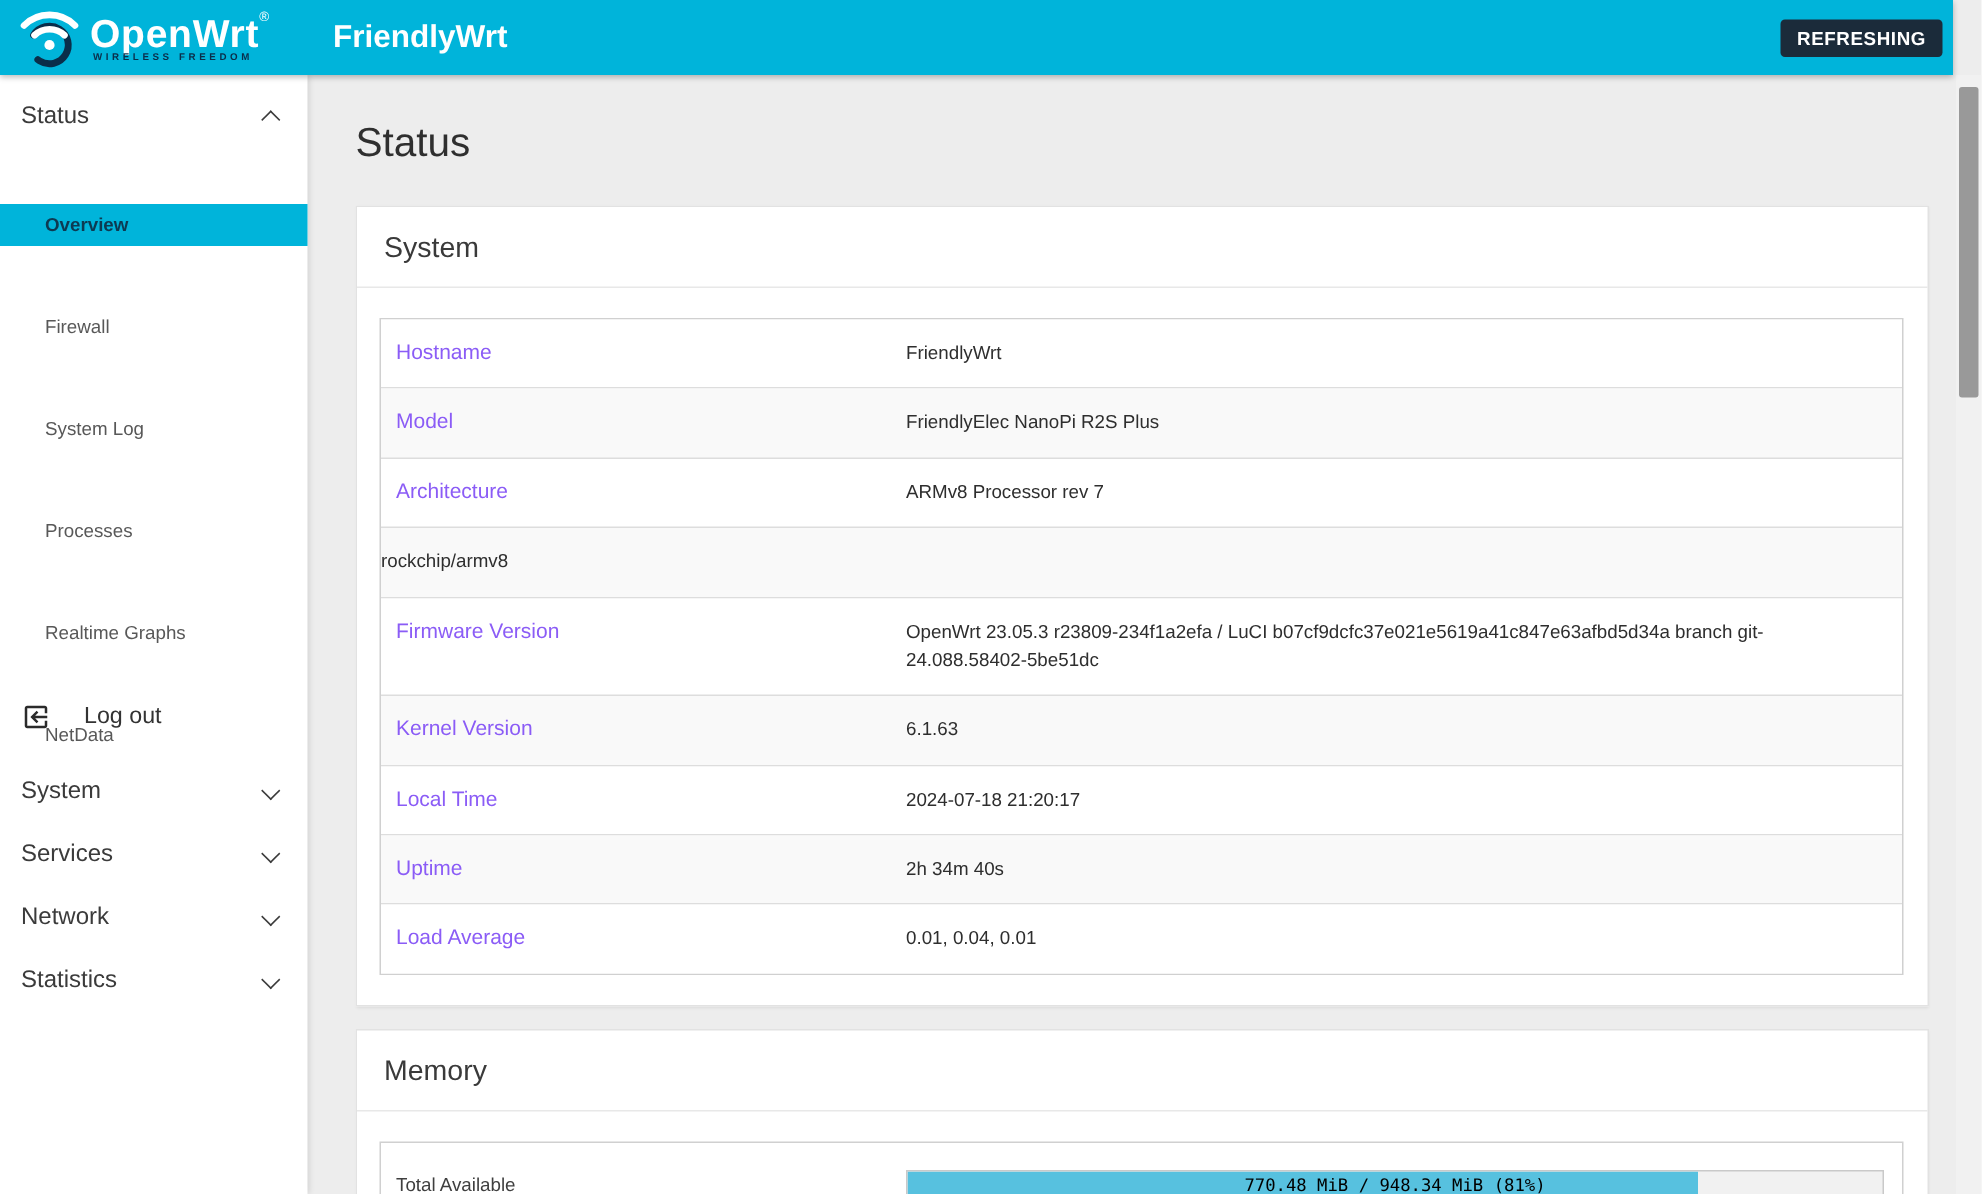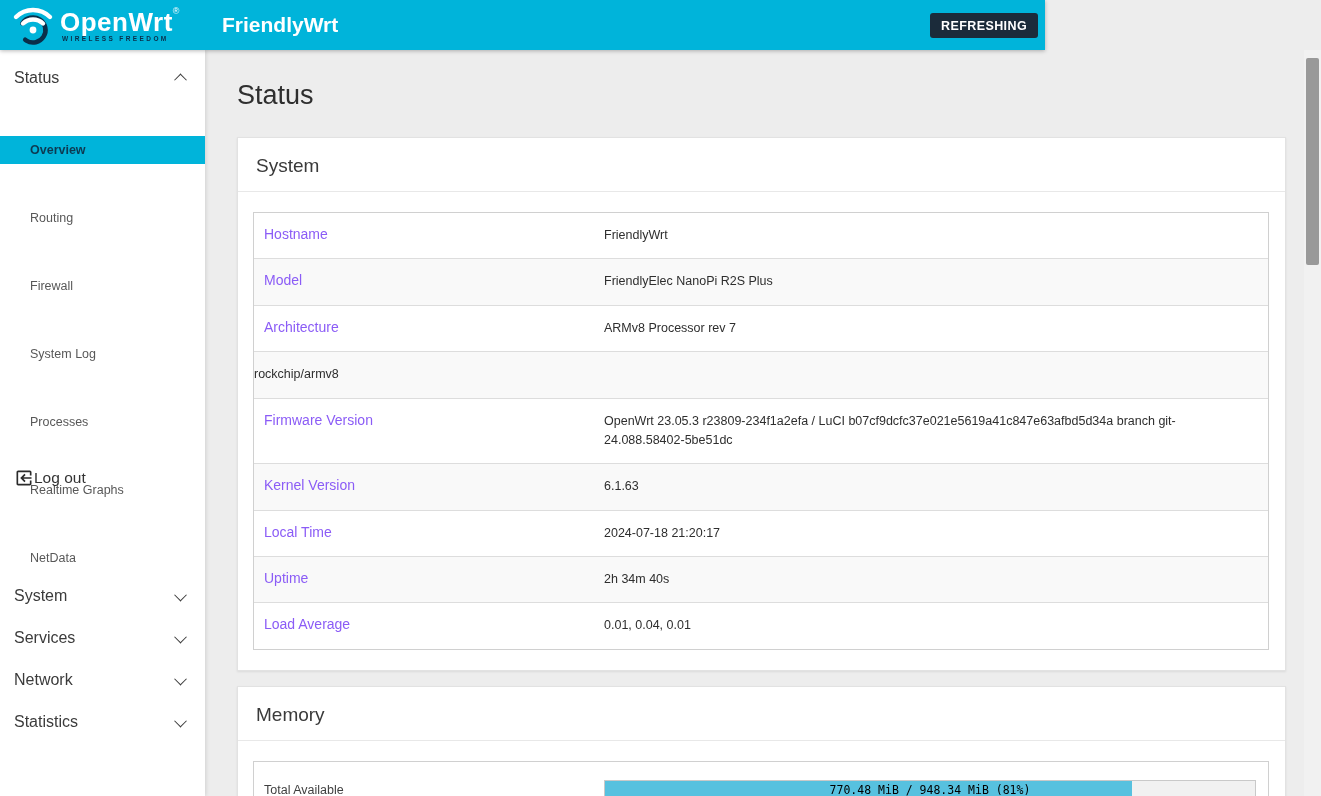--- a/index.html
+++ b/index.html
@@ -2,21 +2,21 @@
 <html><head>
 <meta charset="utf-8">
 <style>
   * { margin:0; padding:0; box-sizing:border-box; }
   html,body { width:1321px; height:796px; overflow:hidden; }
   body { font-family:"Liberation Sans", sans-serif; background:#ededed; }
   .app { position:relative; width:1321px; height:796px; overflow:hidden; }
 
   
   .topbar {
-    position:absolute; left:0; top:0; width:1045px; height:50px;
+    position:absolute; left:0; top:0; width:1302px; height:50px;
     background:#00b4da; z-index:30; box-shadow:0 1px 4px rgba(0,0,0,.28);
   }
   .brand { position:absolute; left:8px; top:0; height:50px; display:flex; align-items:center; }
   .brand svg { display:block; }
   .brand-text { margin-left:2px; line-height:1; position:relative; top:1px; }
   .brand-name { color:#fff; font-weight:700; font-size:26px; letter-spacing:.5px; }
   .brand-reg { color:#fff; font-size:9px; vertical-align:top; position:relative; top:-2px; }
   .brand-sub { display:block; color:#0a2e4a; font-size:6.5px; font-weight:700; letter-spacing:2.4px; margin-top:1px; padding-left:2px; }
   .host-title { position:absolute; left:222px; top:13px; color:#fff; font-size:21px; font-weight:600; }
   .refresh-btn {
@@ -44,21 +44,21 @@
   .chev.down { transform:rotate(45deg) translate(-1px,-1px); }
   .chev.up   { transform:rotate(-135deg) translate(-1px,-1px); }
   .nav-item {
     font-size:12.5px; color:#585858; padding:7px 10px 7px 30px; cursor:pointer;margin-top:40px;
   }
   .nav-item.active {
     background:#00b4da; color:#0d3a52; font-weight:700;
   }
   .nav-gap { height:6px; }
   .logout {
-    position:absolute; left:14px; top:418px; display:flex; align-items:center; gap:0; cursor:pointer;
+    position:absolute; left:14px; top:418px; display:flex; align-items:center; gap:22px; cursor:pointer;
   }
   .logout svg { display:block; }
   .logout-label { font-size:15.5px; color:#333; }
 
   
   .main {
     position:absolute; left:205px; top:50px; right:17px; bottom:0;
     background:#ededed; overflow:hidden; padding:30px 18px 0 32px;
   }
   .page-title { font-size:27px; font-weight:400; color:#2f2f2f; margin-bottom:26px; }
@@ -123,21 +123,20 @@
     <button class="refresh-btn">REFRESHING</button>
   </header>
 
   <aside class="sidebar">
     <nav class="nav">
         <div class="nav-section">
           <div class="nav-label">Status</div>
           <span class="chev up"></span>
         </div>
         <div class="nav-item active" style="background: rgb(0, 180, 218);">Overview</div>
-        <div class="nav-item">Routing</div>
         <div class="nav-item">Firewall</div>
         <div class="nav-item">System Log</div>
         <div class="nav-item">Processes</div>
         <div class="nav-item">Realtime Graphs</div>
         <div class="nav-item">NetData</div>
         <div class="nav-gap"></div>
         <div class="nav-section">
           <div class="nav-label">System</div>
           <span class="chev down"></span>
         </div>

